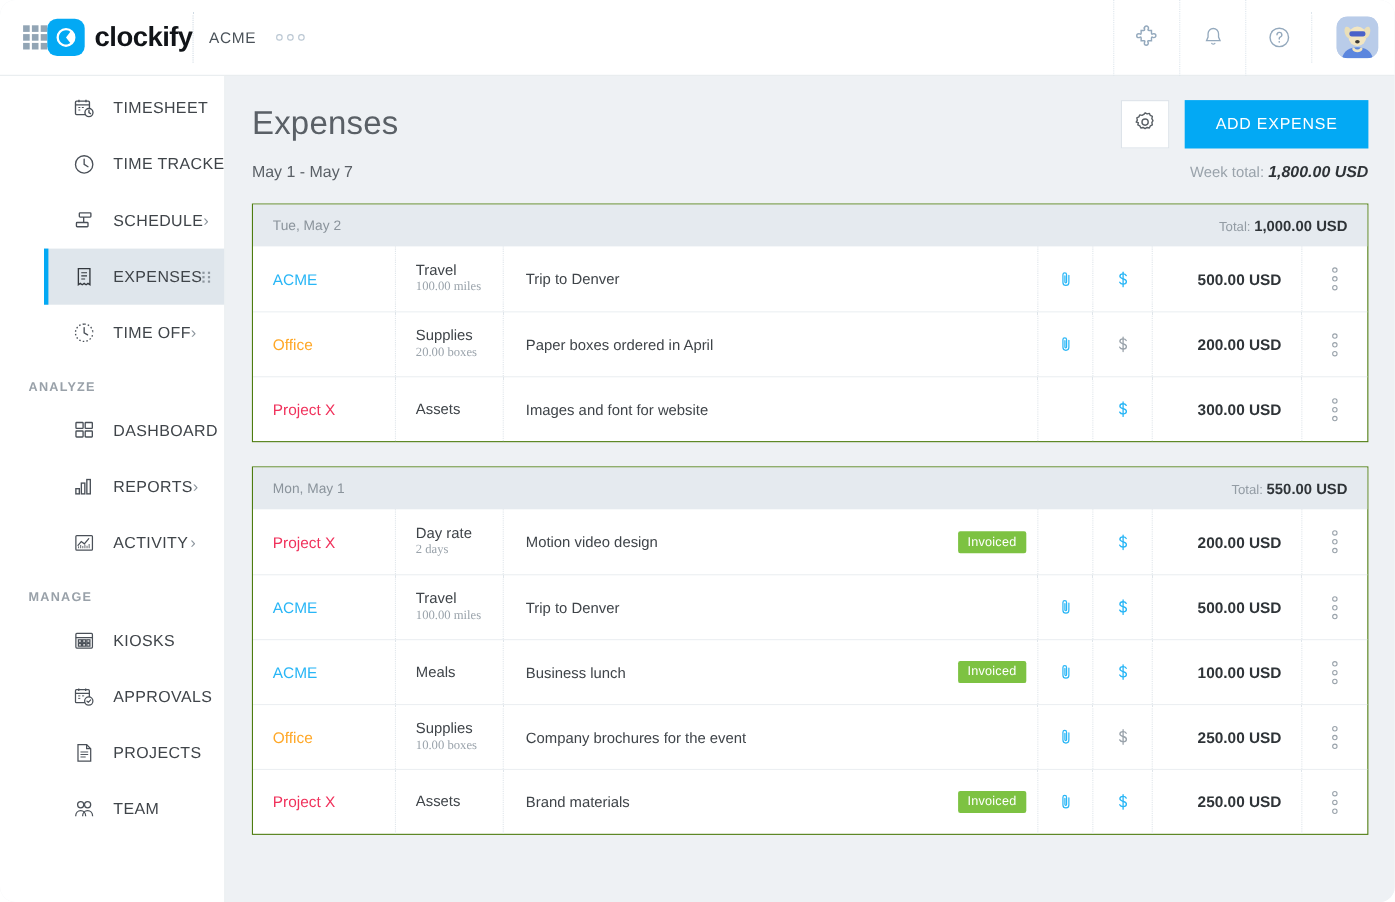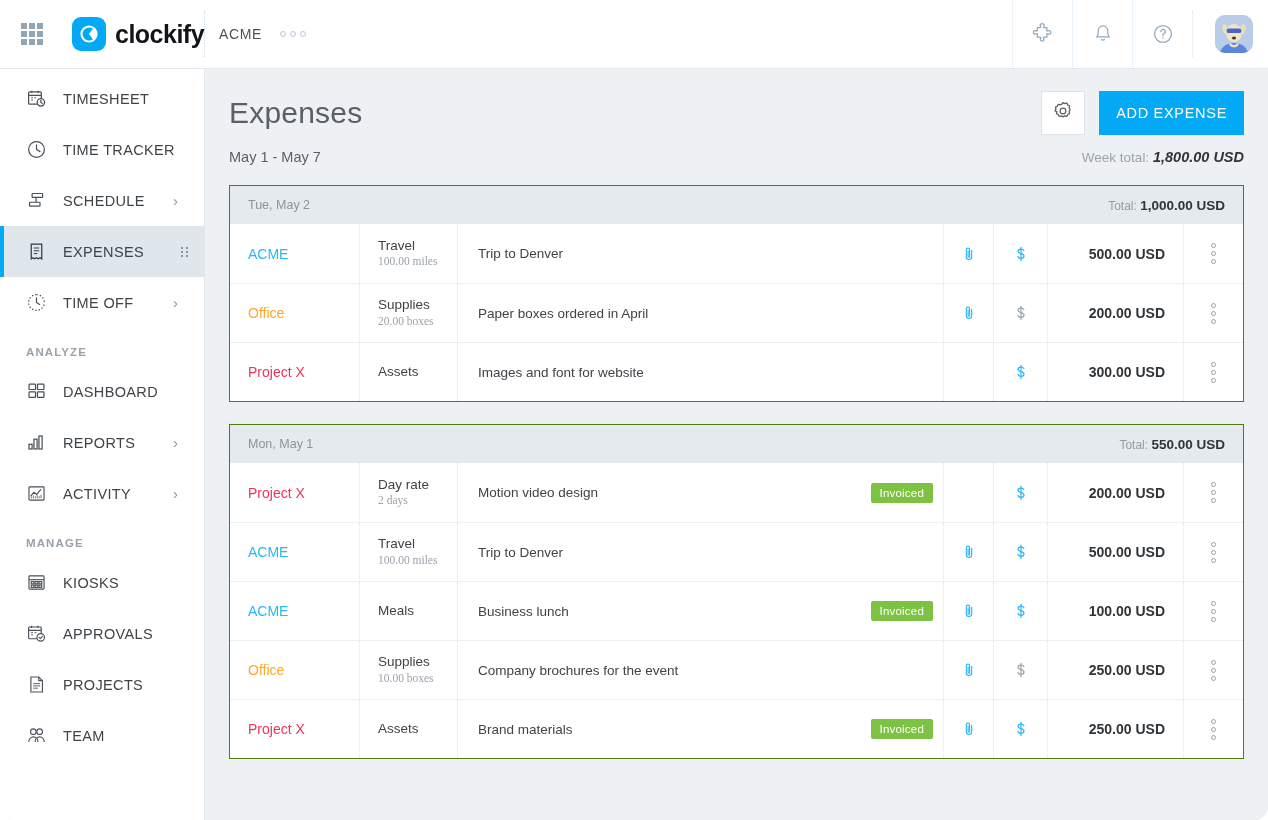--- a/index.html
+++ b/index.html
@@ -30,21 +30,20 @@
     margin-left: 21px;
     display: grid;
     grid-template-columns: repeat(3, 6px);
     grid-template-rows: repeat(3, 6px);
     gap: 2px;
     cursor: pointer;
   }
   .apps-grid i { background: #92a5b5; display: block; }
   .logo-wrap {
     display: flex; align-items: center;
-    margin-left: 29px;
     cursor: pointer;
   }
   .logo-mark {
     width: 34px; height: 34px;
     border-radius: 9px;
     background: #03a9f4;
     display: flex; align-items: center; justify-content: center;
   }
   .logo-text {
     font-size: 25px; font-weight: bold;
@@ -96,20 +95,21 @@
     padding-top: 4px;
     overflow: hidden;
   }
   .nav-item {
     height: 51px;
     display: flex; align-items: center;
     padding-left: 24px;
     cursor: pointer;
     position: relative;
     color: #3f4449;
+    margin-left: 40px;
   }
   .nav-item .ico {
     width: 24px; height: 24px;
     display: flex; align-items: center; justify-content: center;
     margin-right: 15px;
     flex: none;
   }
   .nav-label {
     font-size: 14.5px;
     letter-spacing: 0.35px;
@@ -155,21 +155,21 @@
     letter-spacing: 0.2px;
   }
   .head-actions { margin-left: auto; display: flex; align-items: center; gap: 14px; }
   .gear-btn {
     width: 44px; height: 44px;
     background: #fff; border: 1px solid #dde3e9;
     display: flex; align-items: center; justify-content: center;
     cursor: pointer;
   }
   .add-btn {
-    height: 44px; padding: 0 17px;
+    height: 44px; padding: 0 28px;
     background: #03a9f4; color: #fff;
     border: none; font-size: 14.5px;
     letter-spacing: 0.7px;
     font-family: "Liberation Sans", sans-serif;
     cursor: pointer;
   }
   .subhead {
     display: flex; align-items: center;
     height: 36px; margin-bottom: 10px;
   }

